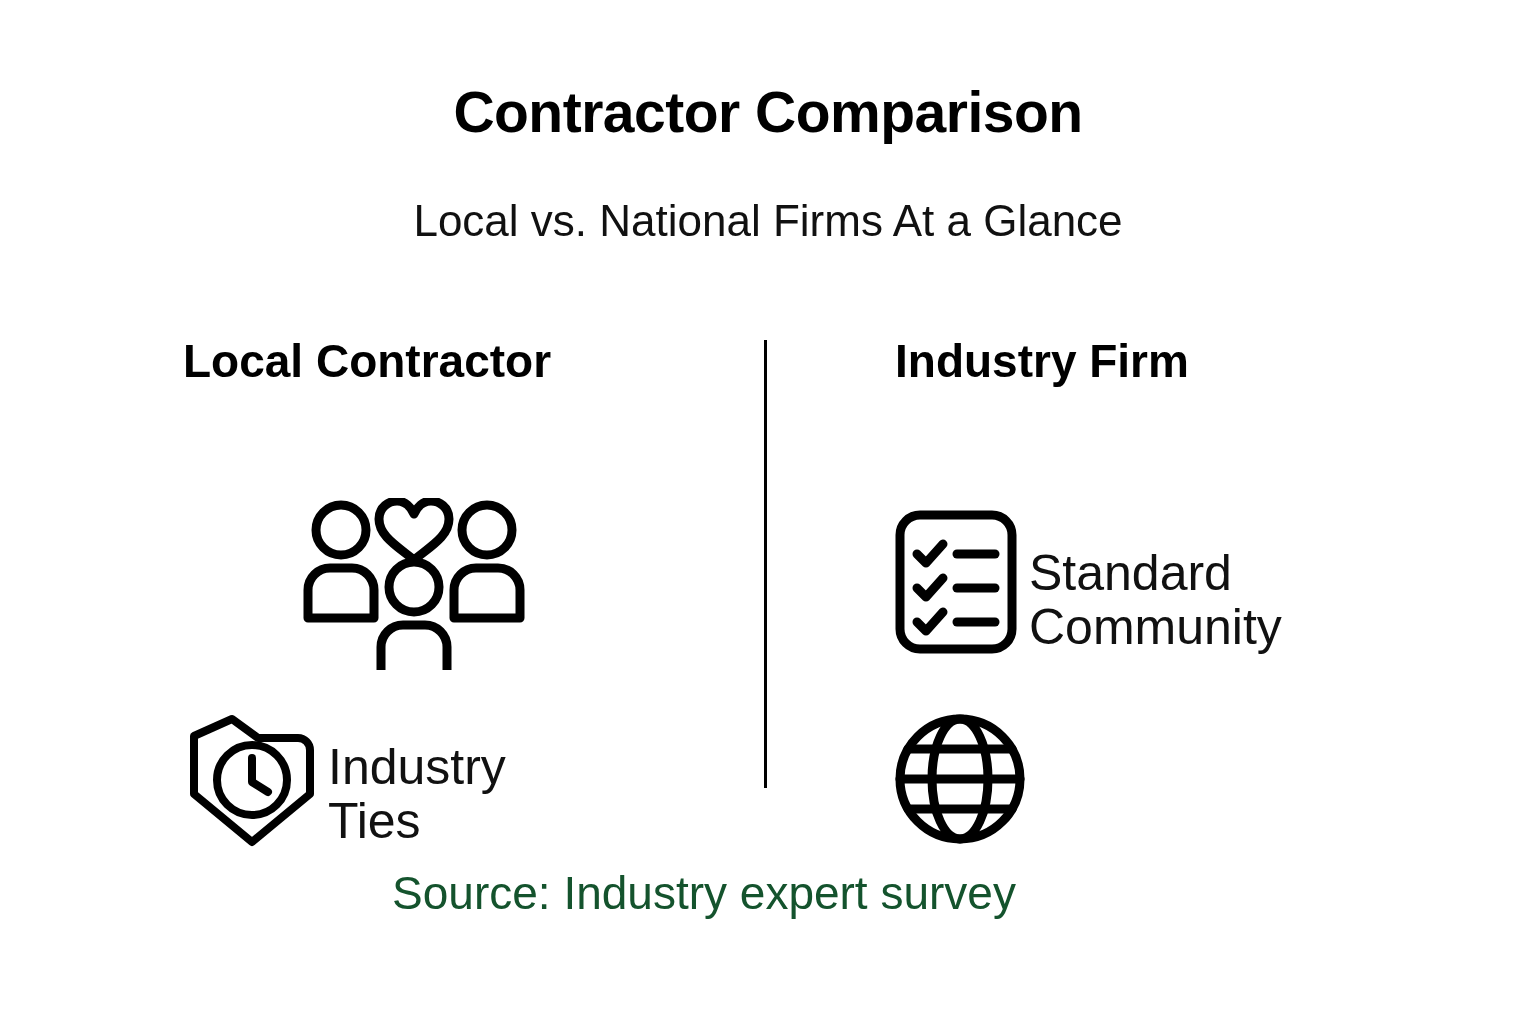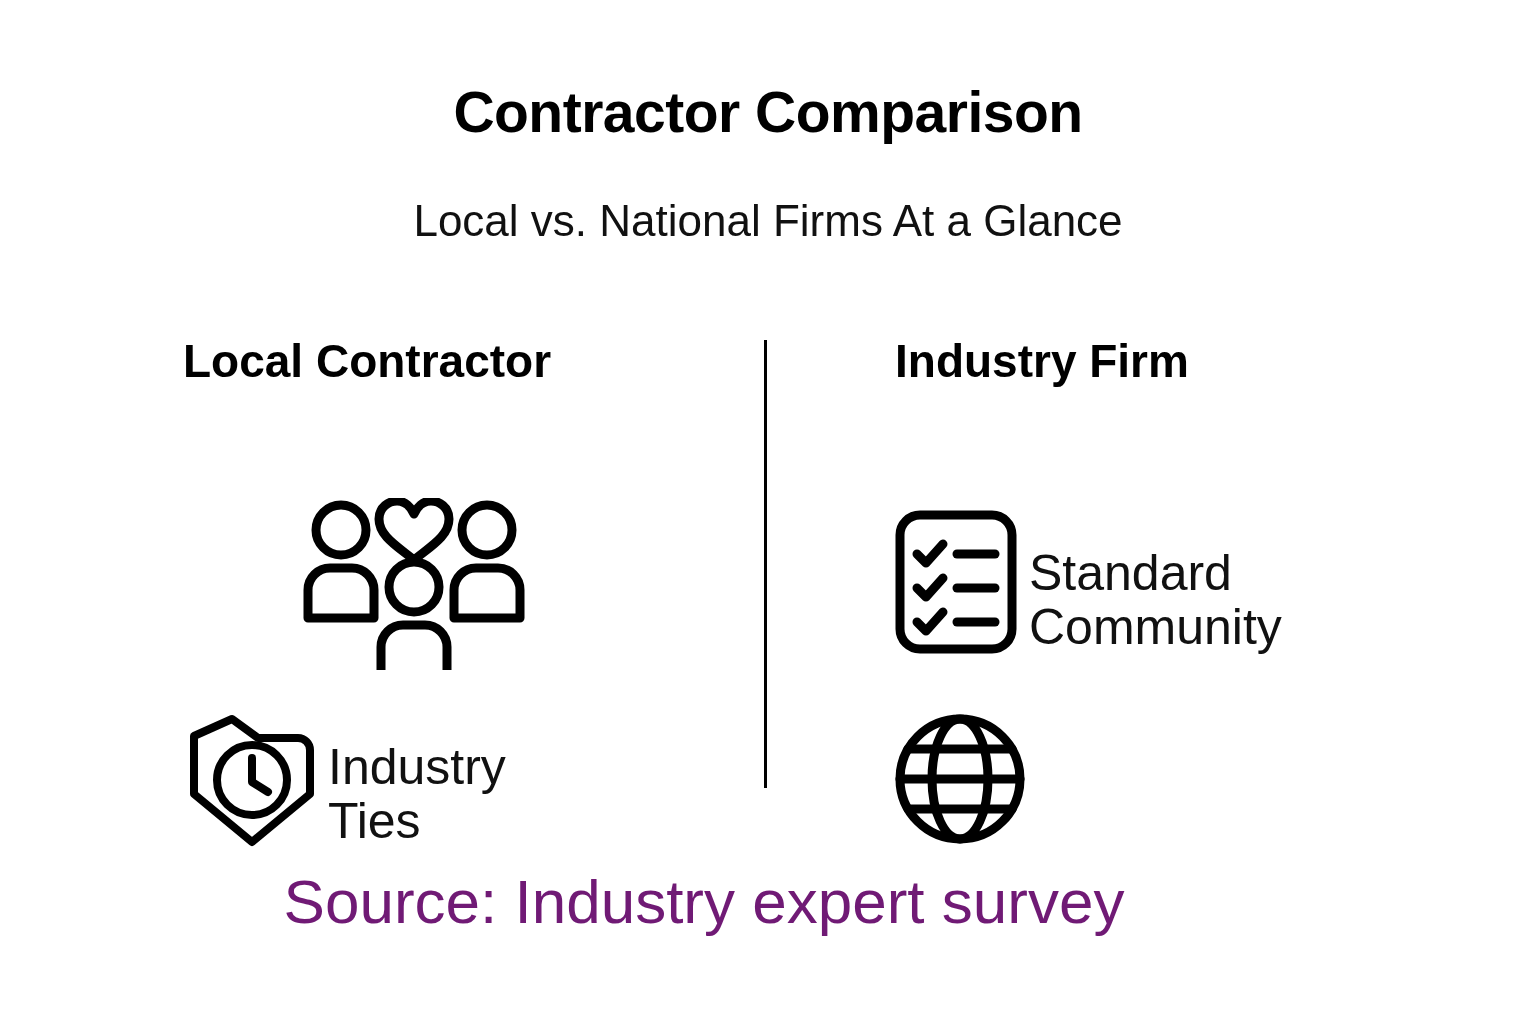--- a/index.html
+++ b/index.html
@@ -114,23 +114,23 @@
   }
   .feature-label .ln { display: block; }
 
   
   .source {
     position: absolute;
     top: 866px;
     left: 0;
     width: 1408px;
     text-align: center;
-    font-size: 62px;
+    font-size: 46px;
     font-weight: 400;
-    color: #701a75;
+    color: #14532d;
     white-space: nowrap;
   }
 
   svg { display: block; }
 </style>
 </head>
 <body>
 
 <div class="infographic">
 

